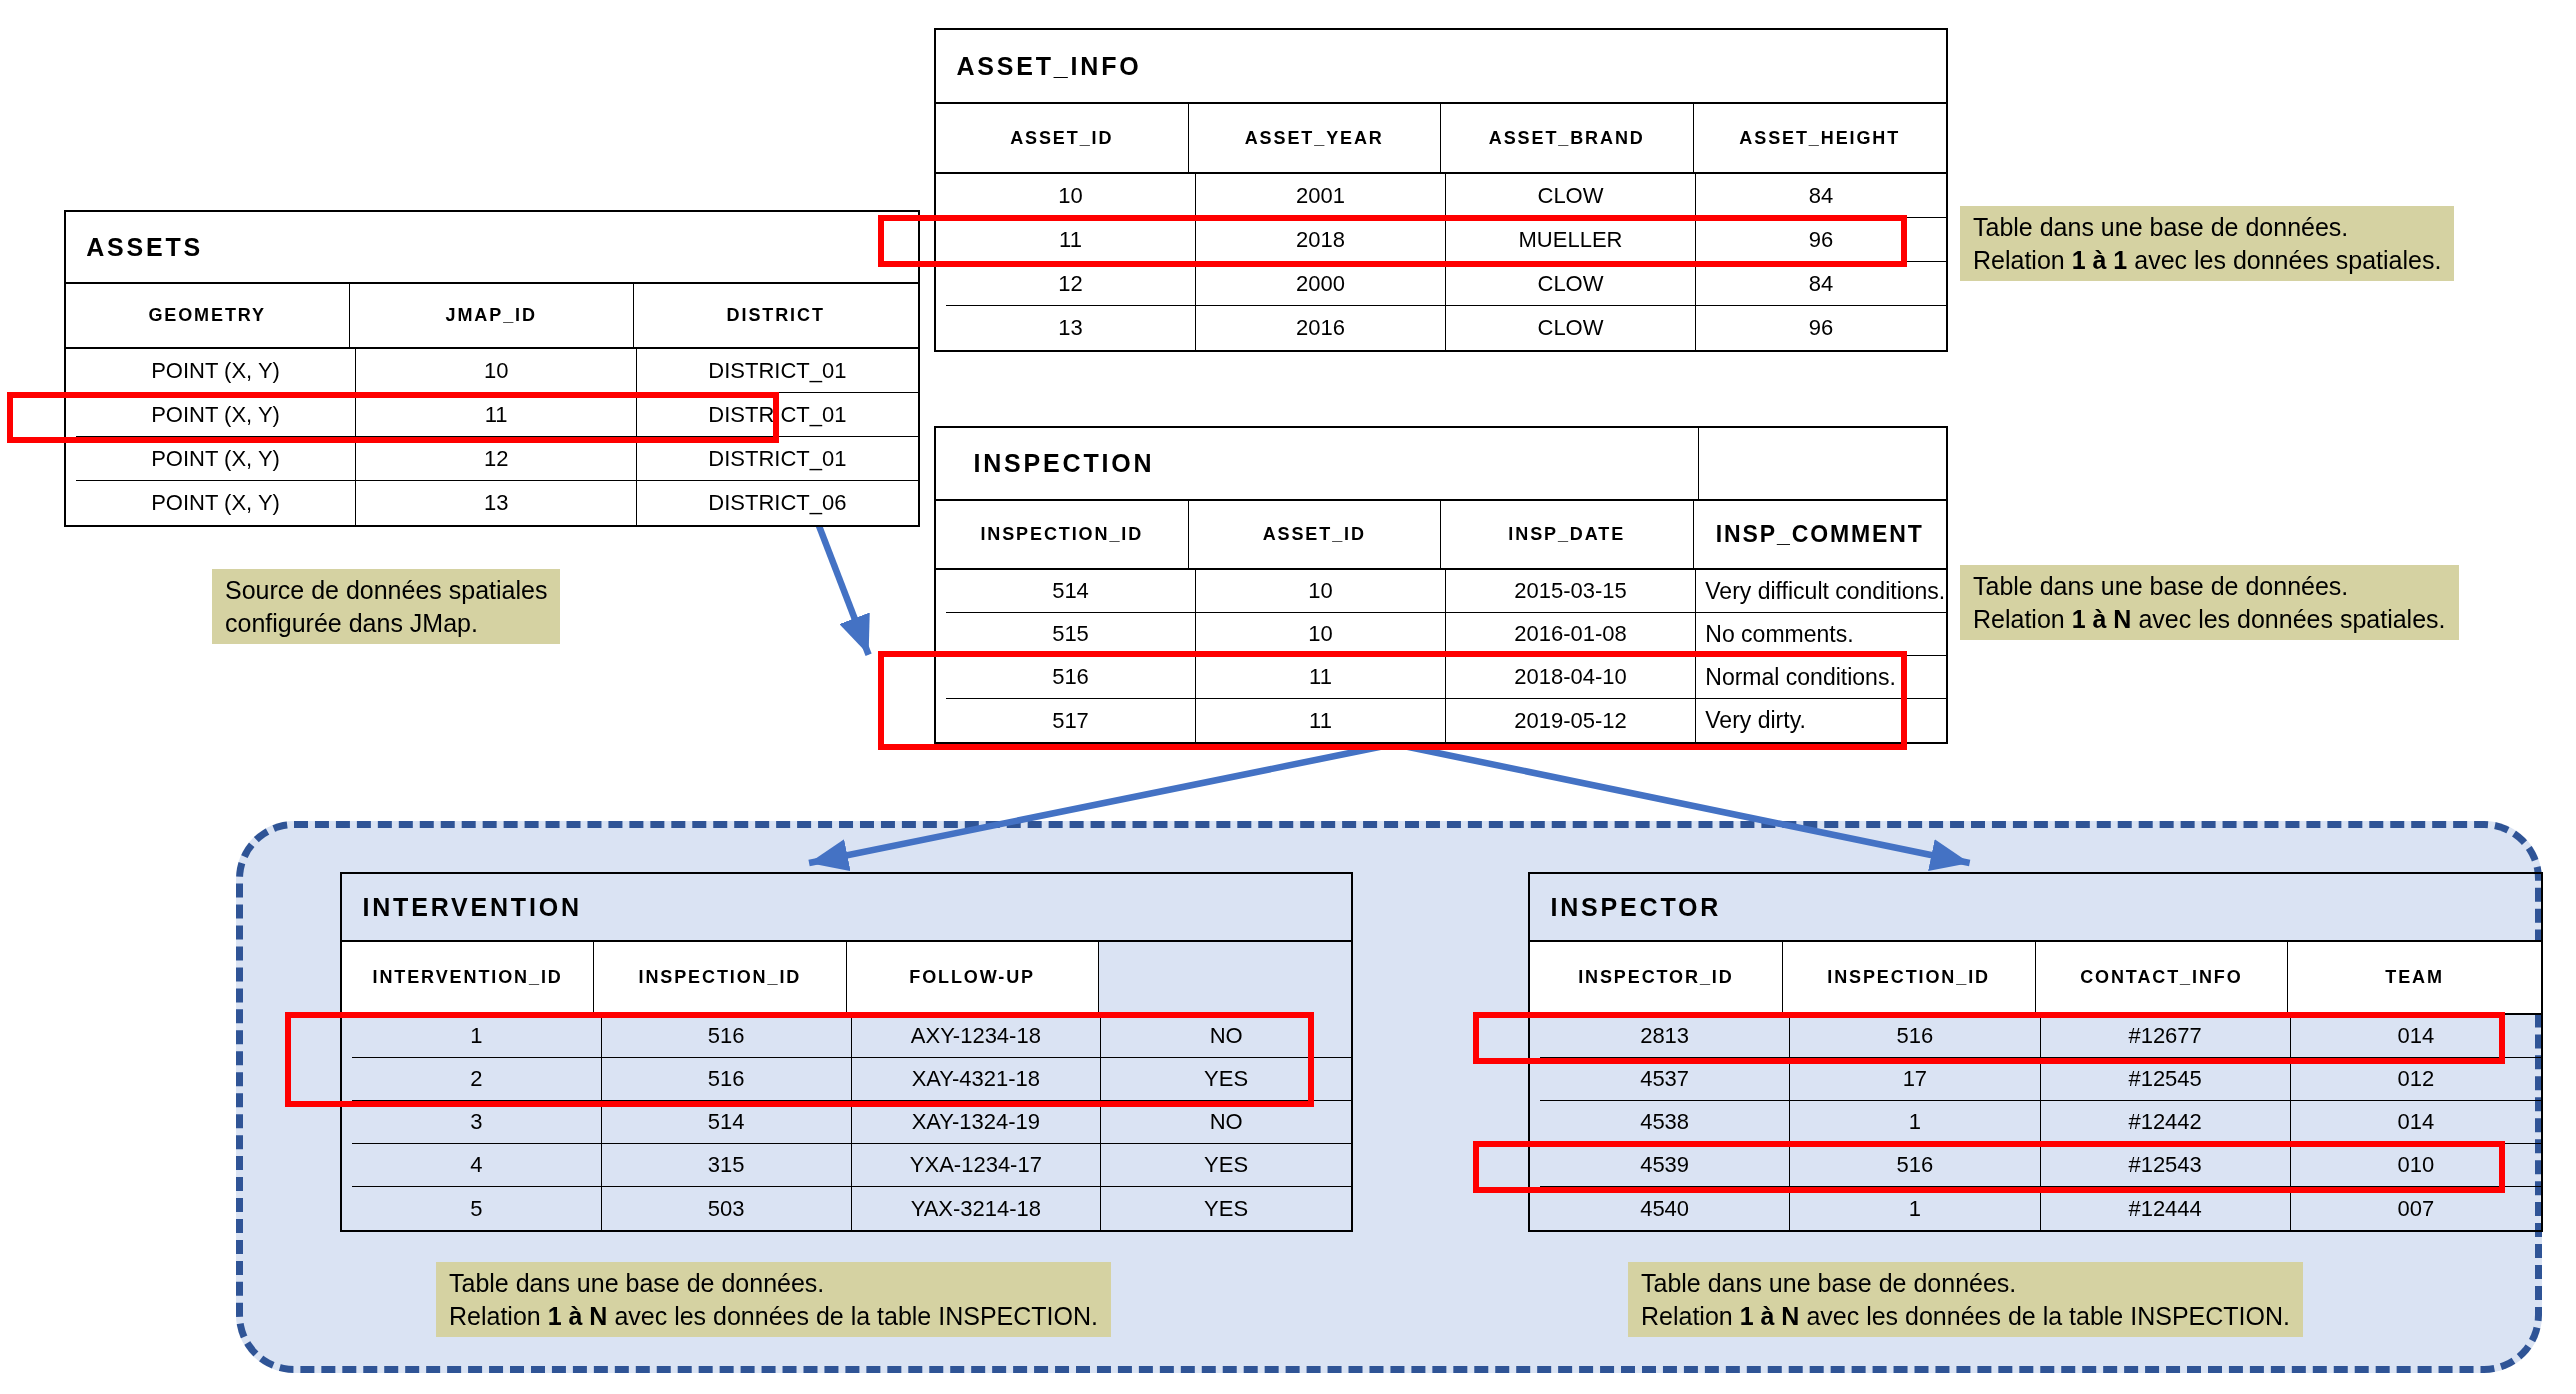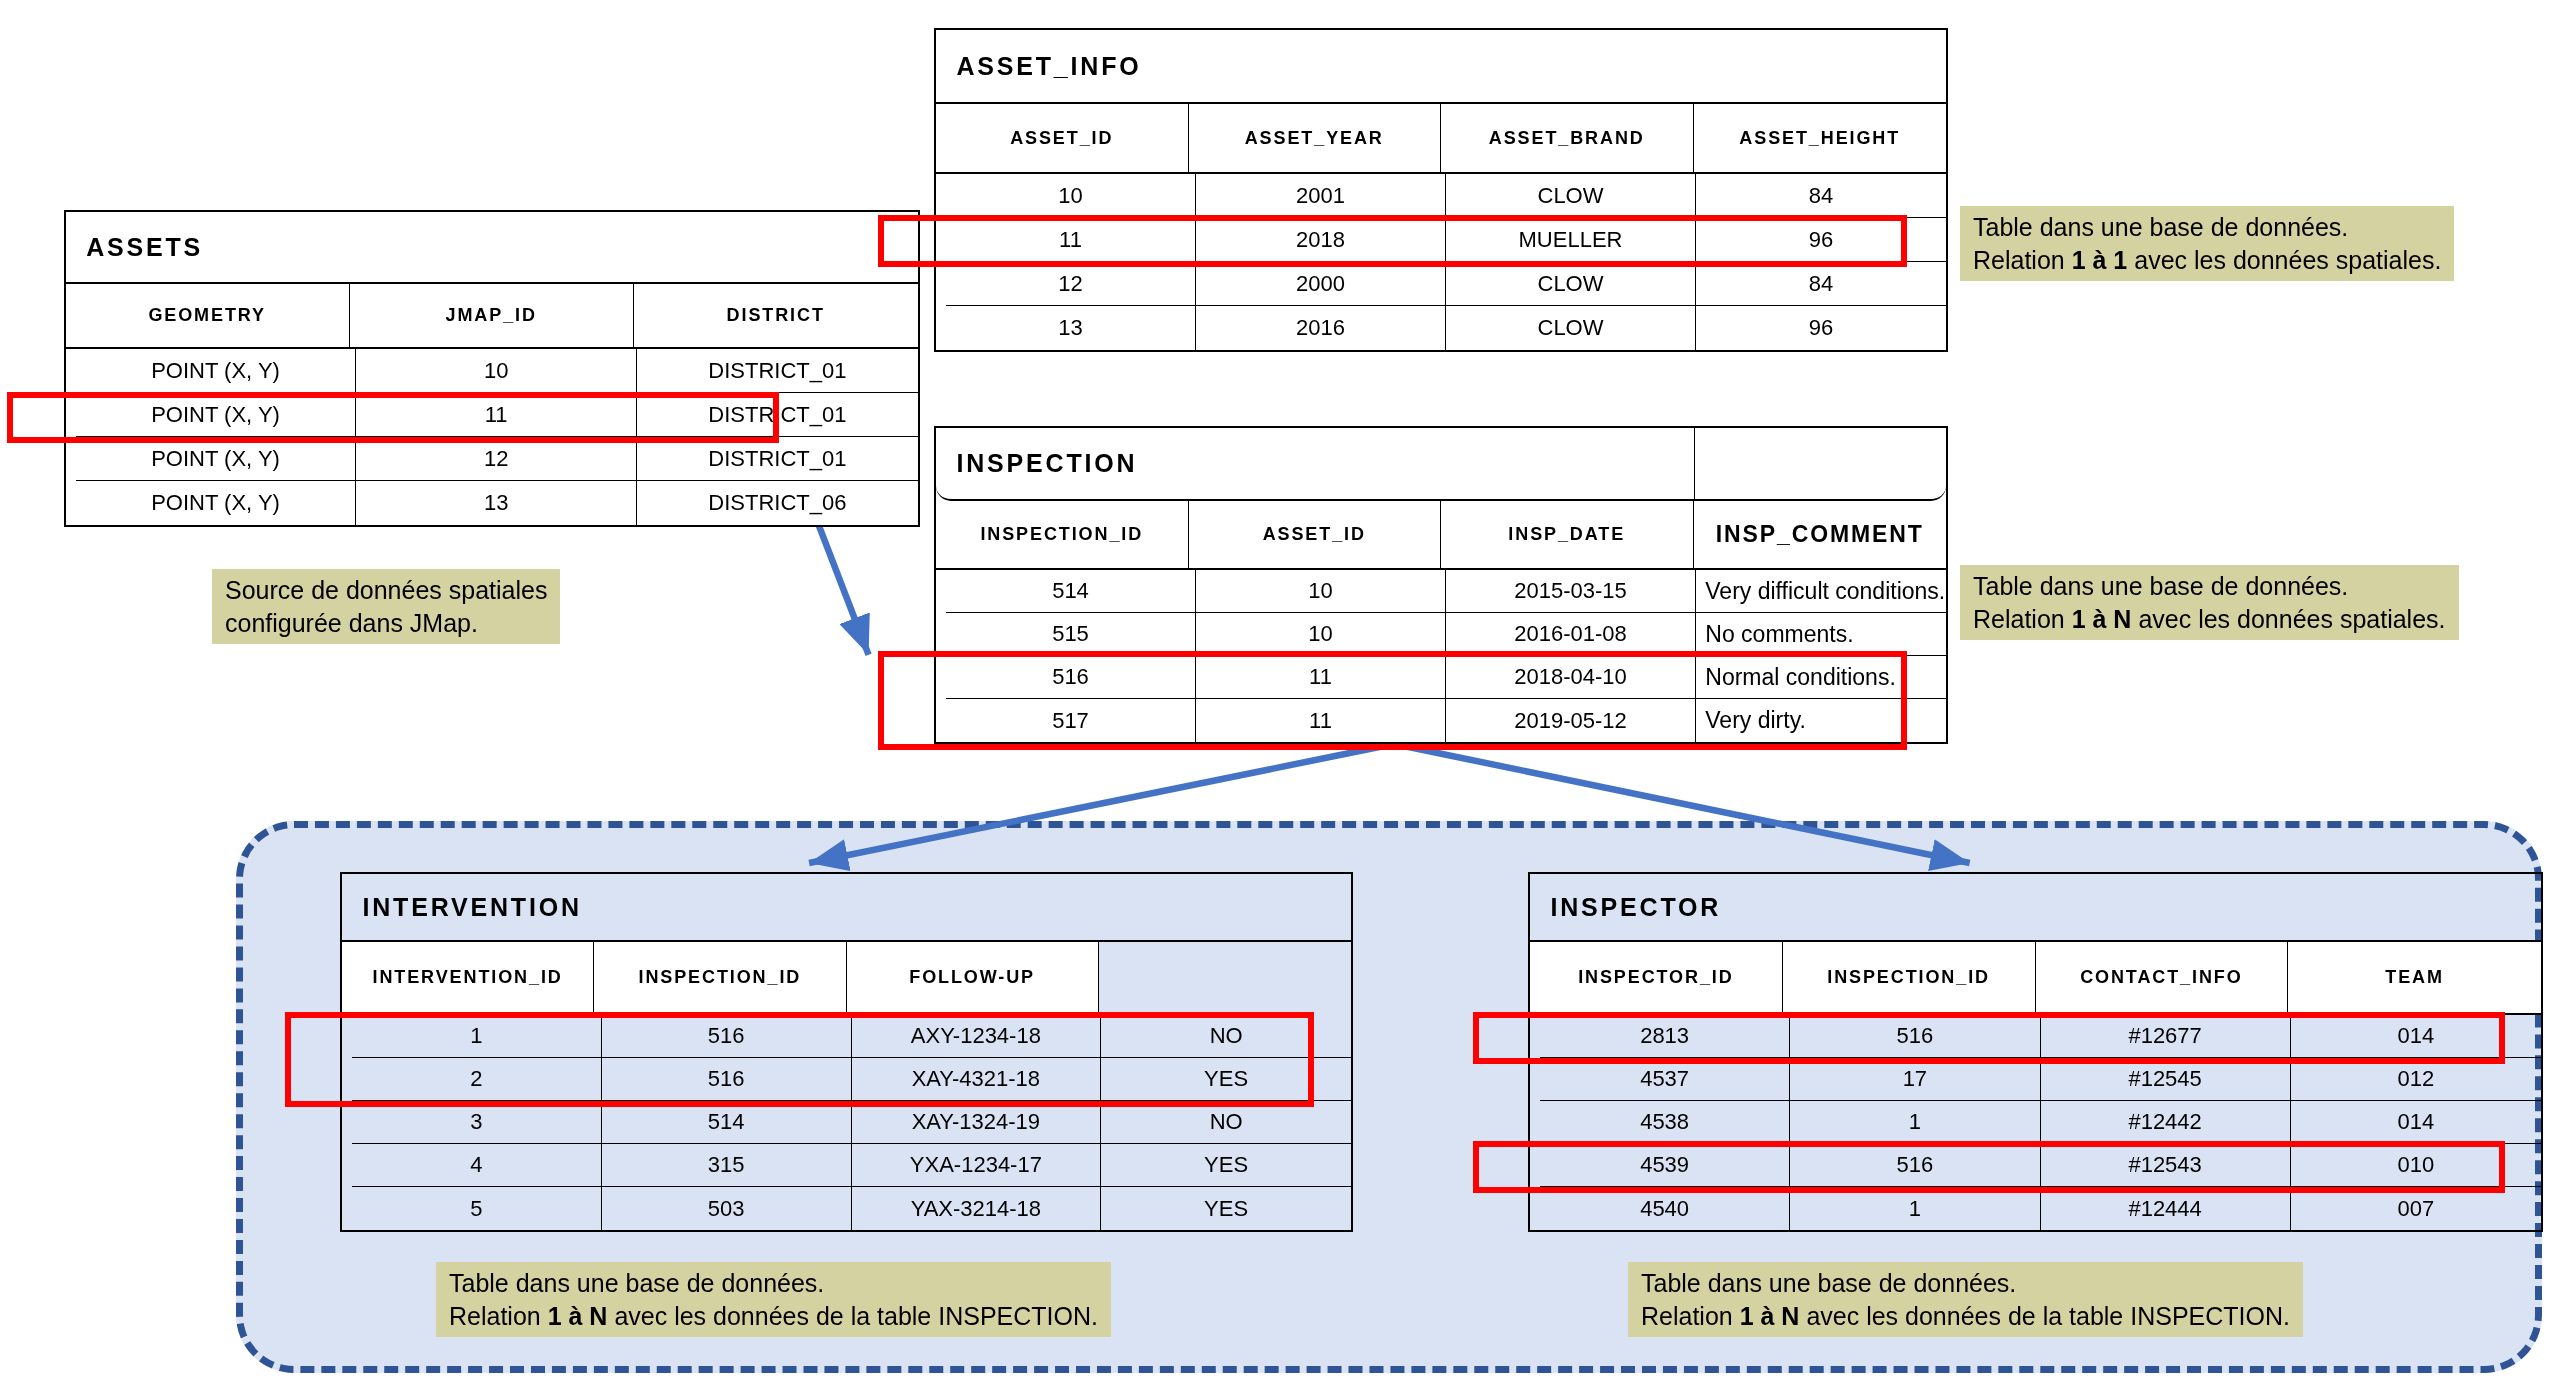--- a/index.html
+++ b/index.html
@@ -25,21 +25,21 @@
     position:absolute;box-sizing:border-box;background:#ffffff;
     border:2.8px solid #000;
     margin-left:47px;
   }
   .db-table.on-blue{background:transparent;}
   .tbl-title-row{
     display:flex;align-items:center;box-sizing:border-box;
     border-bottom:2.8px solid #000;padding-left:20.5px;
     font-weight:bold;font-size:25px;letter-spacing:2.8px;
   }
-  .tbl-title-row.split{display:grid;grid-template-columns:3fr 1fr;padding-left:0;border-radius:15px;}
+  .tbl-title-row.split{display:grid;grid-template-columns:3fr 1fr;padding-left:17px;}
   .tbl-title-row.split .t-cell{display:flex;align-items:center;padding-left:20.5px;}
   .tbl-title-row.split .t-empty{border-left:1.9px solid #000;height:100%;box-sizing:border-box;}
   .tbl-grid{display:grid;grid-template-columns:repeat(var(--cols,3),1fr);}
   .cell{
     display:flex;align-items:center;justify-content:center;box-sizing:border-box;
     border-right:1.9px solid #000;border-bottom:1.9px solid #000;
     font-size:22px;overflow:hidden;
   }
   .head{grid-auto-rows:var(--head-h,73px);}
   .head .cell{font-weight:bold;font-size:18px;letter-spacing:1.9px;border-bottom:2.8px solid #000;background:#ffffff;}

